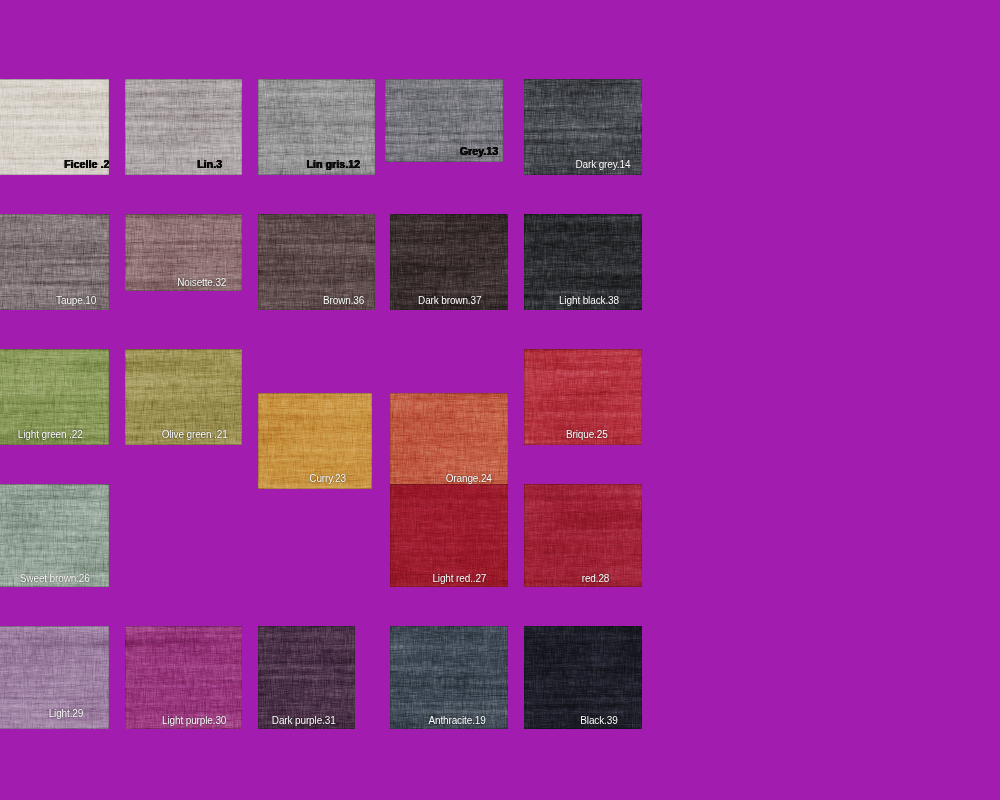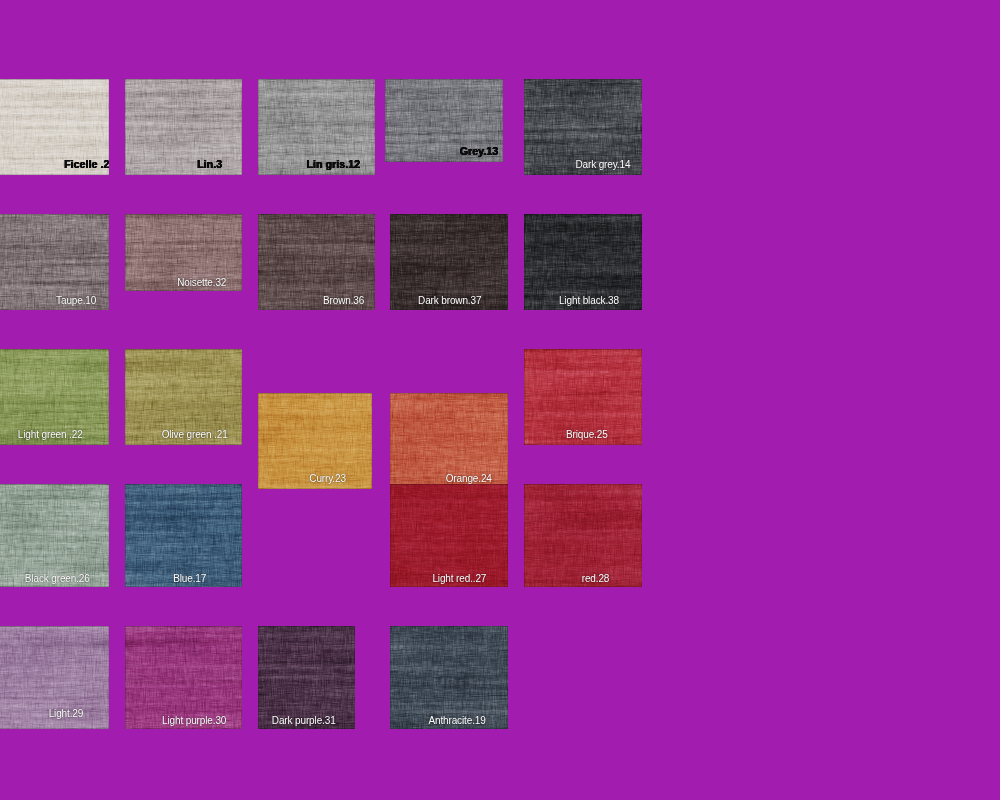--- a/index.html
+++ b/index.html
@@ -421,40 +421,21 @@
       </svg>
     <svg class="tex tex-blotch" width="700" height="760" style="opacity: 0.33; left: 8.6px; top: -484.2px;">
         <rect width="700" height="760" filter="url(#fx-blotch)"></rect>
       </svg>
     <svg class="tex tex-streak" width="900" height="760" style="opacity: 0.14; left: -51.4px; top: -484.2px;">
         <g transform="rotate(-1.6 450 380)">
           <rect x="-40" y="-30" width="980" height="820" filter="url(#fx-streak)"></rect>
         </g>
       </svg>
     <div class="shade"></div>
-    <div class="swatch-label lbl-light" style="color: rgb(255, 255, 255); right: 19.3px; bottom: 3.38px;">Black green.26</div>
-  </div>
-  <div class="swatch" style="left: 124.6px; top: 484.2px; width: 117.6px; height: 103.2px;">
-    <div class="swatch-fill" style="background: rgb(57, 90, 119);"></div>
-    <svg class="tex tex-weave" width="700" height="760" style="opacity: 0.85; left: -124.6px; top: -484.2px;">
-        <rect width="700" height="760" filter="url(#fx-weave)"></rect>
-      </svg>
-    <svg class="tex tex-slub" width="700" height="760" style="opacity: 0.255; left: -124.6px; top: -484.2px;">
-        <rect width="700" height="760" filter="url(#fx-slub)"></rect>
-      </svg>
-    <svg class="tex tex-blotch" width="700" height="760" style="opacity: 0.2805; left: -124.6px; top: -484.2px;">
-        <rect width="700" height="760" filter="url(#fx-blotch)"></rect>
-      </svg>
-    <svg class="tex tex-streak" width="900" height="760" style="opacity: 0.119; left: -184.6px; top: -484.2px;">
-        <g transform="rotate(-1.6 450 380)">
-          <rect x="-40" y="-30" width="980" height="820" filter="url(#fx-streak)"></rect>
-        </g>
-      </svg>
-    <div class="shade"></div>
-    <div class="swatch-label lbl-light" style="color: rgb(255, 255, 255); right: 36px; bottom: 3.38px;">Blue.17</div>
+    <div class="swatch-label lbl-light" style="color: rgb(255, 255, 255); right: 19.3px; bottom: 3.38px;">Sweet brown.26</div>
   </div>
   <div class="swatch" style="left: 390.4px; top: 484.2px; width: 117.6px; height: 103.2px;">
     <div class="swatch-fill" style="background: rgb(155, 23, 39);"></div>
     <svg class="tex tex-weave" width="700" height="760" style="opacity: 0.55; left: -390.4px; top: -484.2px;">
         <rect width="700" height="760" filter="url(#fx-weave)"></rect>
       </svg>
     <svg class="tex tex-slub" width="700" height="760" style="opacity: 0.165; left: -390.4px; top: -484.2px;">
         <rect width="700" height="760" filter="url(#fx-slub)"></rect>
       </svg>
     <svg class="tex tex-blotch" width="700" height="760" style="opacity: 0.1815; left: -390.4px; top: -484.2px;">
@@ -556,13 +537,32 @@
         <rect width="700" height="760" filter="url(#fx-blotch)"></rect>
       </svg>
     <svg class="tex tex-streak" width="900" height="760" style="opacity: 0.119; left: -450.4px; top: -626.3px;">
         <g transform="rotate(-1.6 450 380)">
           <rect x="-40" y="-30" width="980" height="820" filter="url(#fx-streak)"></rect>
         </g>
       </svg>
     <div class="shade"></div>
     <div class="swatch-label lbl-light" style="color: rgb(255, 255, 255); right: 22.3px; bottom: 3.88px;">Anthracite.19</div>
   </div>
+  <div class="swatch" style="left: 524.2px; top: 626.3px; width: 117.6px; height: 103.2px;">
+    <div class="swatch-fill" style="background: rgb(25, 26, 35);"></div>
+    <svg class="tex tex-weave" width="700" height="760" style="opacity: 0.7; left: -524.2px; top: -626.3px;">
+        <rect width="700" height="760" filter="url(#fx-weave)"></rect>
+      </svg>
+    <svg class="tex tex-slub" width="700" height="760" style="opacity: 0.21; left: -524.2px; top: -626.3px;">
+        <rect width="700" height="760" filter="url(#fx-slub)"></rect>
+      </svg>
+    <svg class="tex tex-blotch" width="700" height="760" style="opacity: 0.231; left: -524.2px; top: -626.3px;">
+        <rect width="700" height="760" filter="url(#fx-blotch)"></rect>
+      </svg>
+    <svg class="tex tex-streak" width="900" height="760" style="opacity: 0.098; left: -584.2px; top: -626.3px;">
+        <g transform="rotate(-1.6 450 380)">
+          <rect x="-40" y="-30" width="980" height="820" filter="url(#fx-streak)"></rect>
+        </g>
+      </svg>
+    <div class="shade"></div>
+    <div class="swatch-label lbl-light" style="color: rgb(255, 255, 255); right: 24.2px; bottom: 3.88px;">Black.39</div>
+  </div>
 </div>
 
 </body></html>

